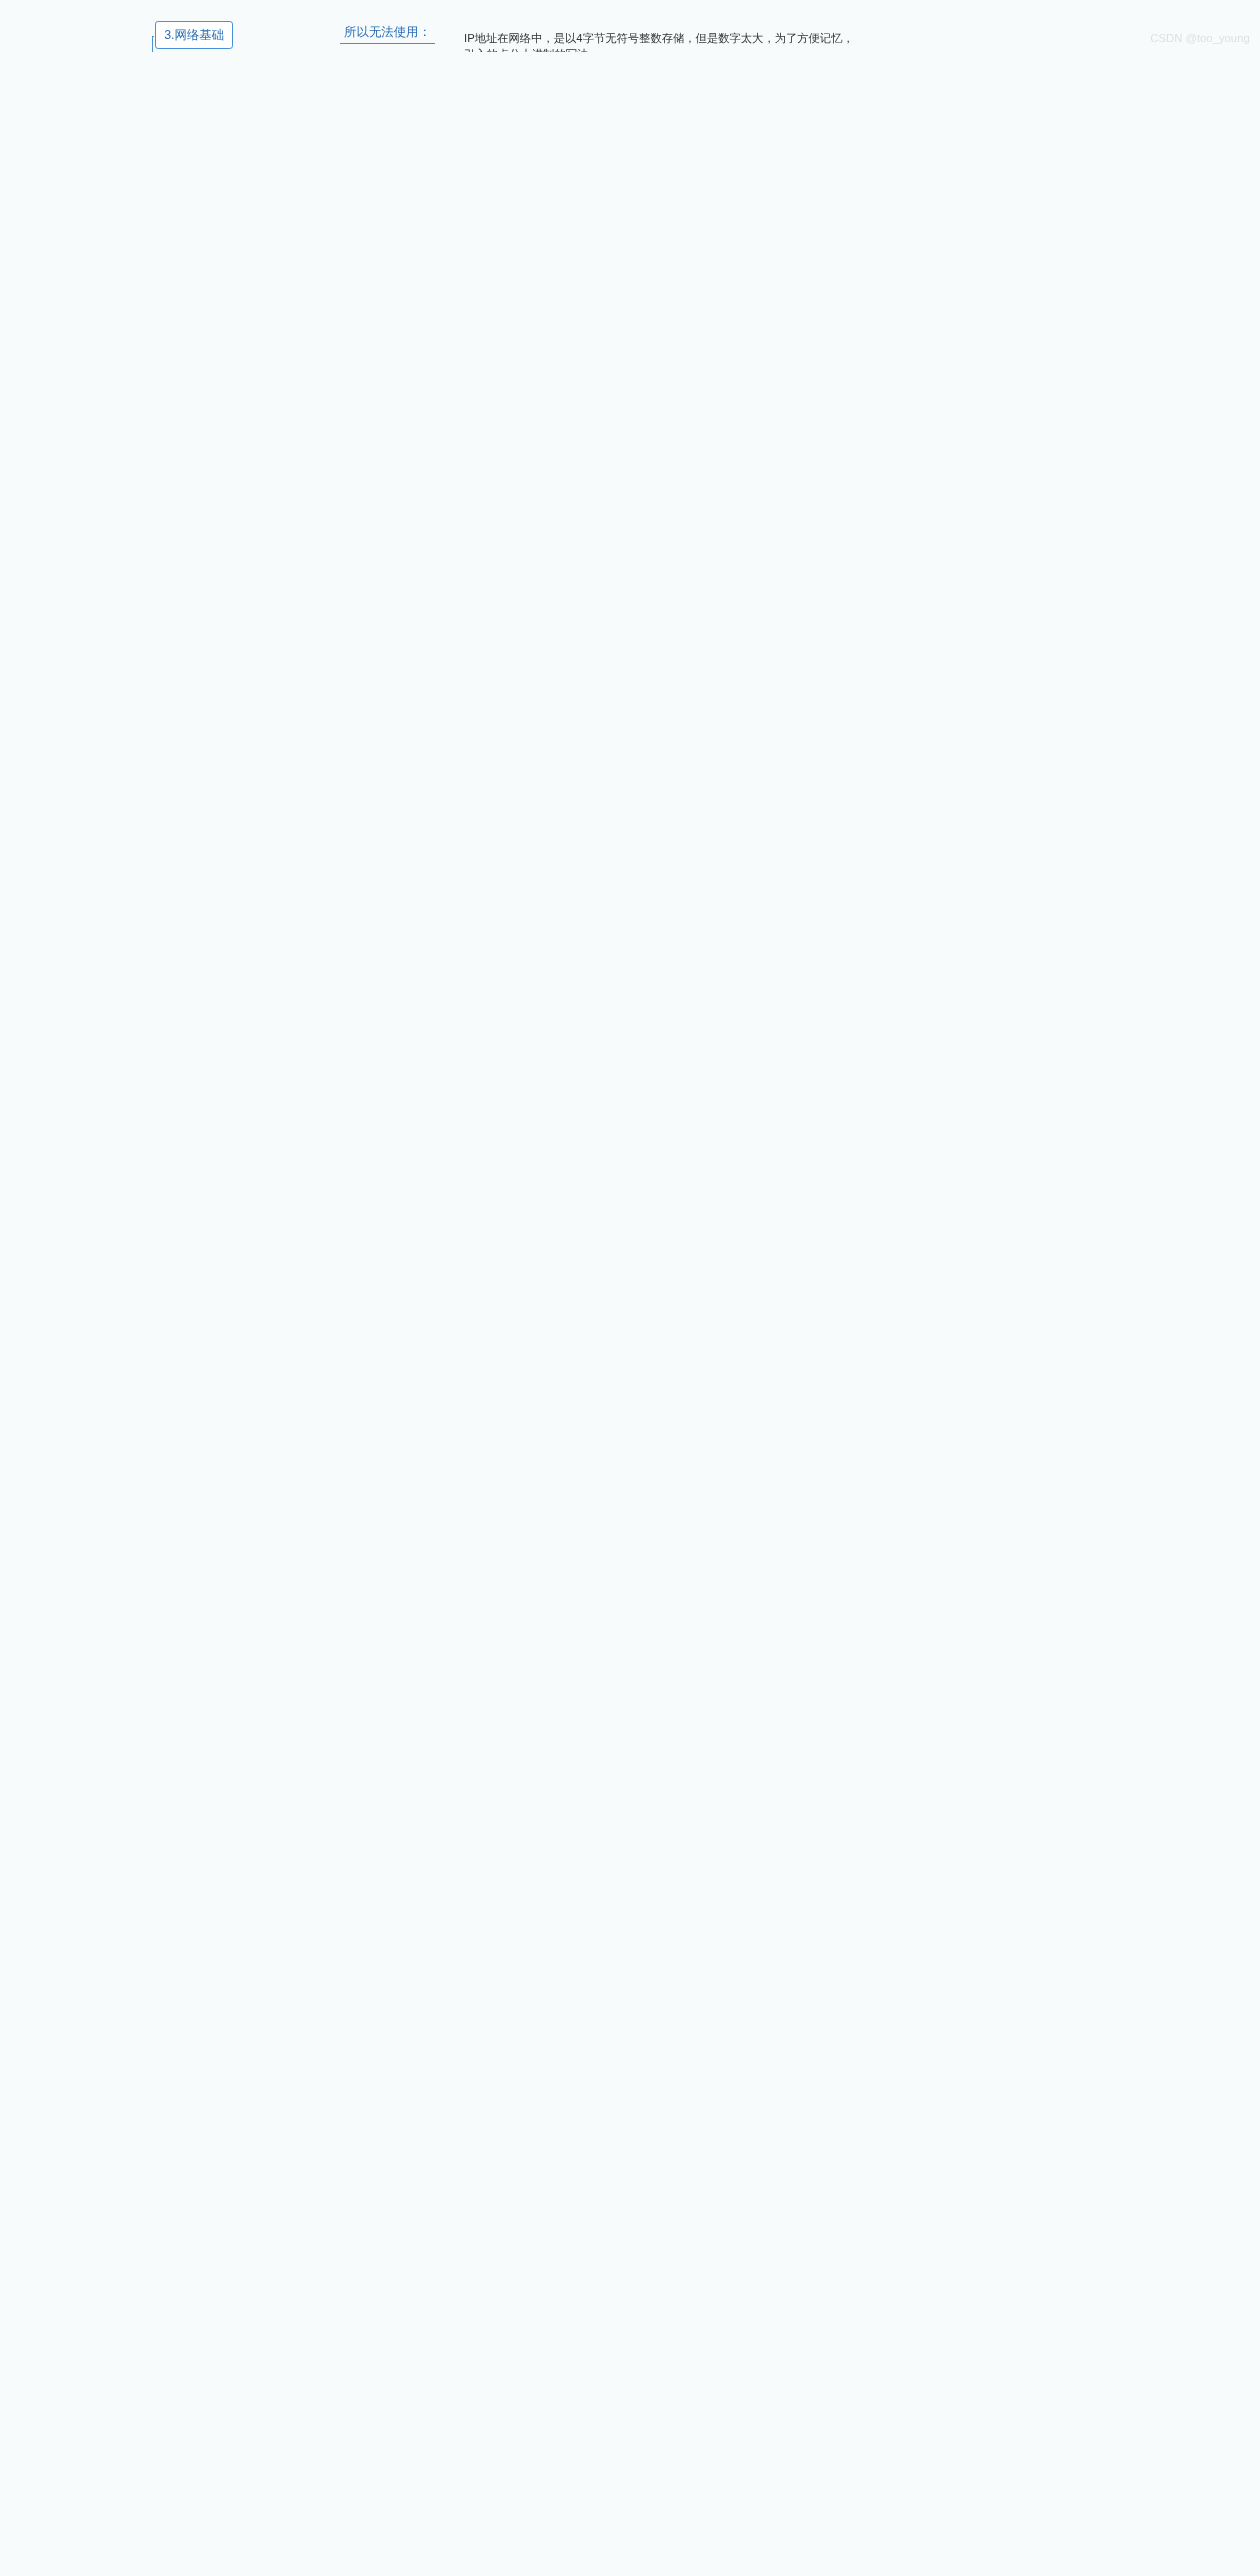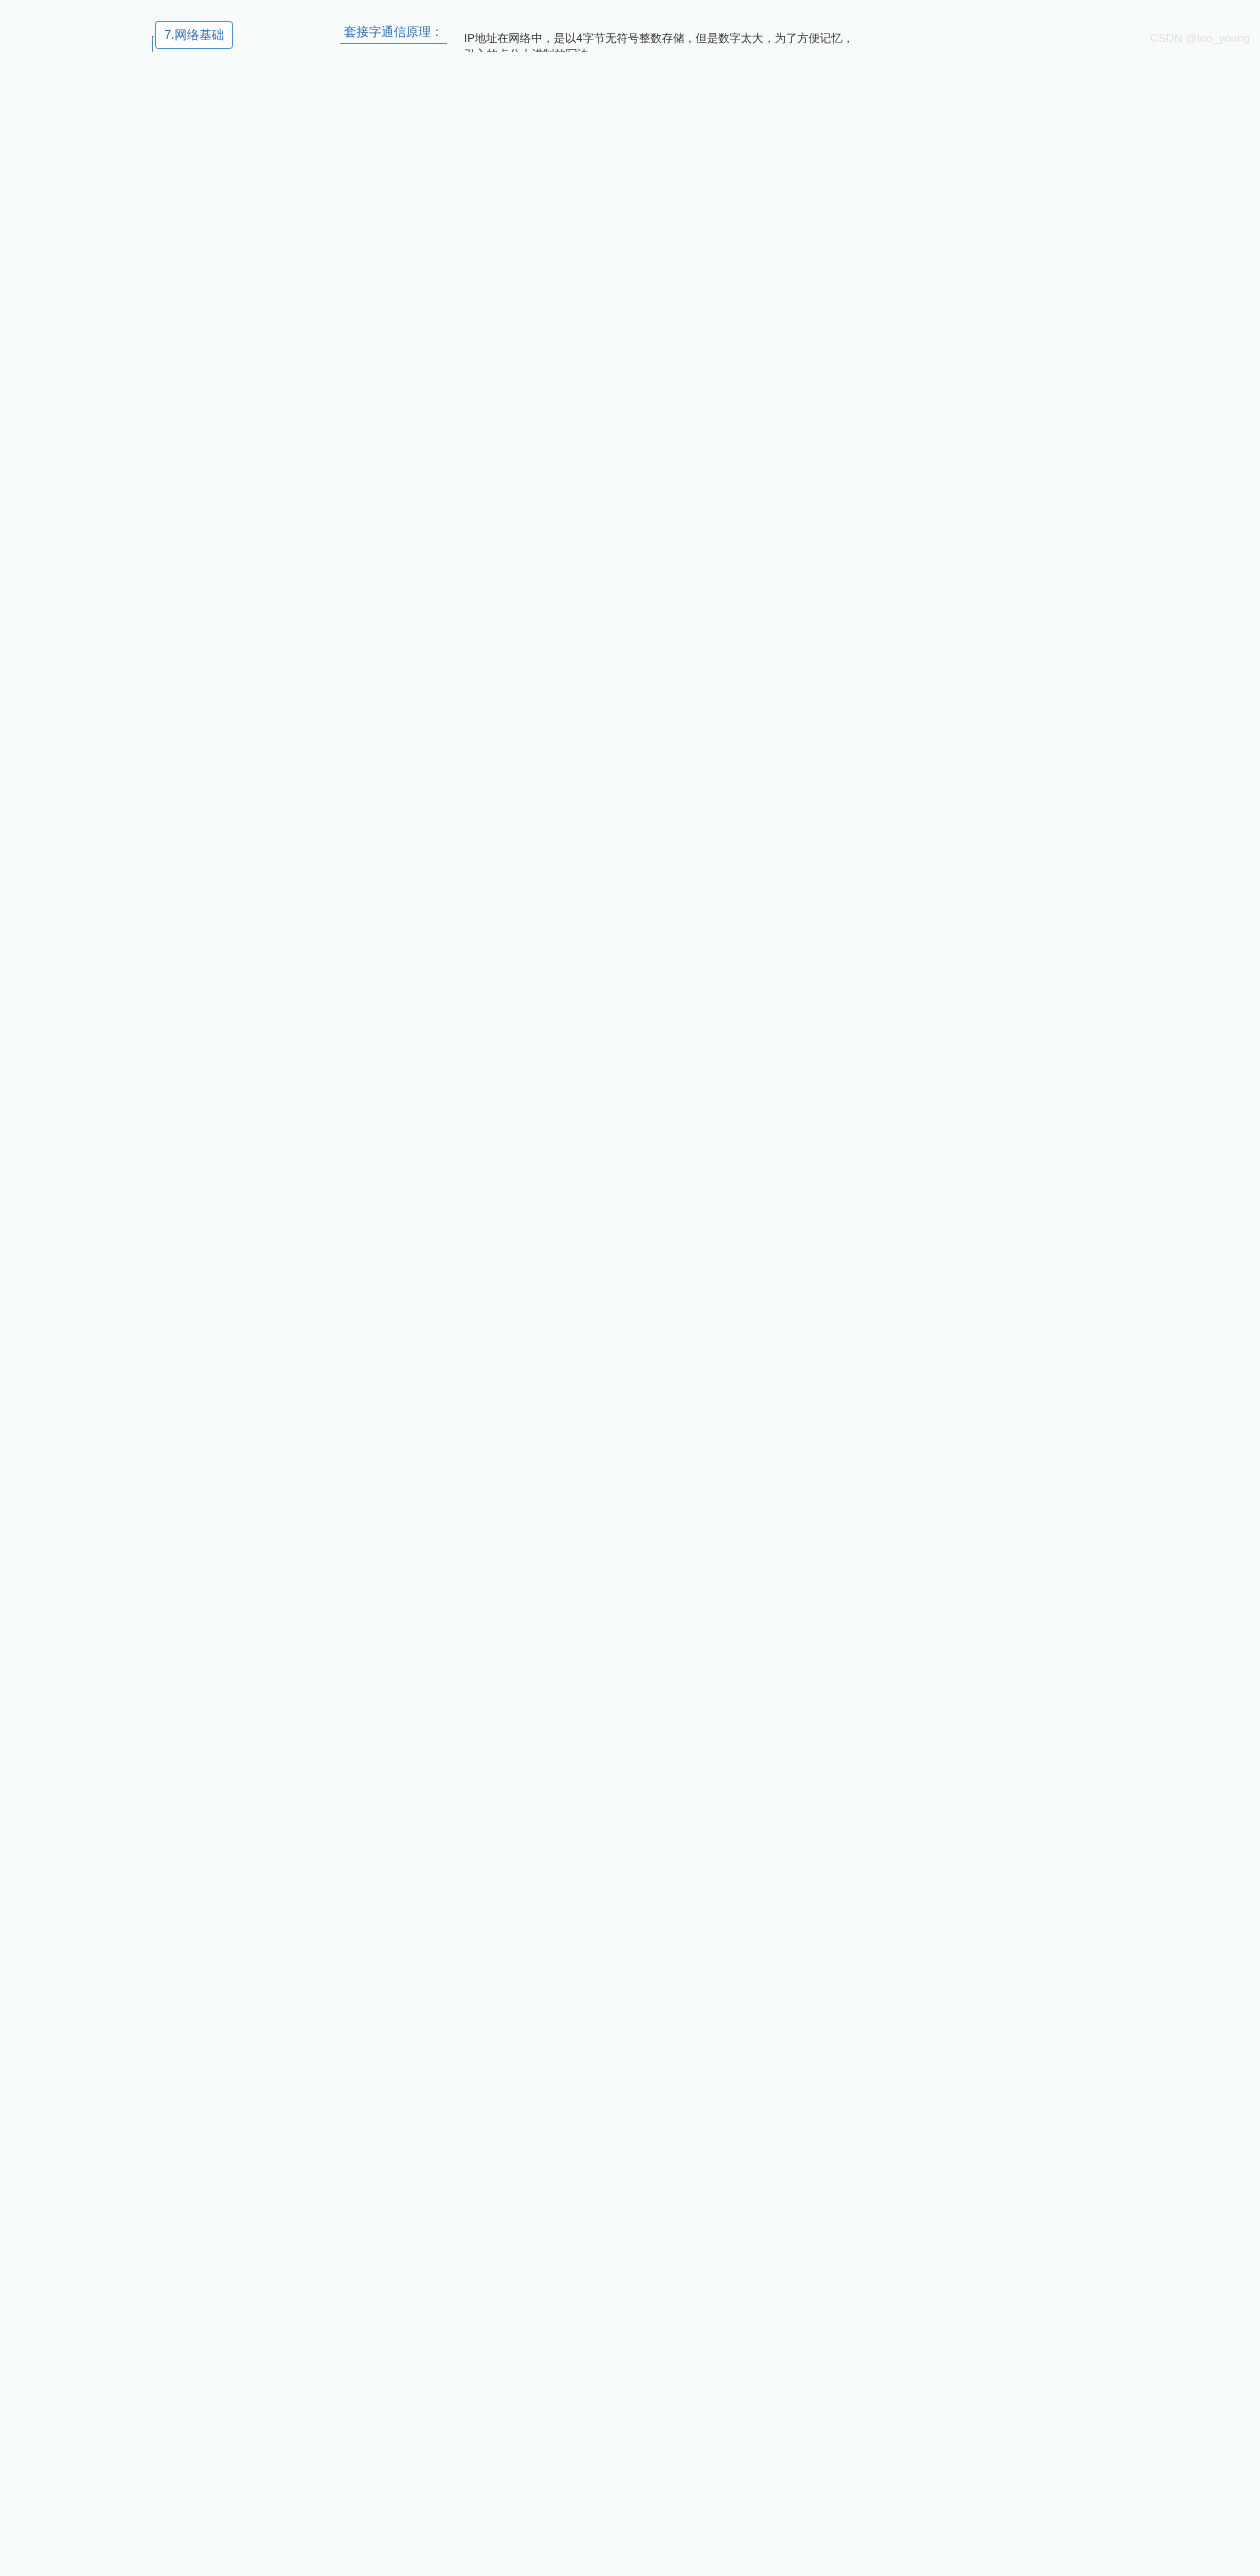--- a/index.html
+++ b/index.html
@@ -86,23 +86,23 @@
     bottom: 5.2px;
     color: #e0e0e0;
     font-size: 11.3px;
   }
 </style>
 </head>
 <body>
 
 <div class="root">05、网络编程</div>
 
-<div class="node lvl1" style="left:155px; top:20.6px;">7.网络基础</div>
-
-<div class="node lvl2" style="left:340px; top:20.6px;">套接字通信原理：</div>
+<div class="node lvl1" style="left:155px; top:20.6px;">3.网络基础</div>
+
+<div class="node lvl2" style="left:340px; top:20.6px;">所以无法使用：</div>
 
 <div class="node lvl2" style="left:237px; top:52px;">4.网络基础相关概念</div>
 <div class="textblock" style="left:464px; top:31px; width:392px;">IP地址在网络中，是以4字节无符号整数存储，但是数字太大，为了方便记忆，引入的点分十进制的写法；<br>将每一个字节对应的十进制数使用点链接组成的字符串，就是IP地址的点分十进制<br>注意：在网络中还是以四字节无符号整数传输的</div>
 
 <div class="node lvl2" style="left:371px; top:155px;">4&gt; IP地址的点分十进制</div>
 <div class="textblock" style="left:464px; top:113px; width:392px;">
   <span>点分十进制与无符号整数之间的转换函数<br>1.将点分十进制字符串转换成四字节无符号整数的网络字节序<br>in_addr_t inet_addr(const char *cp);<br>参数：点分十进制字符串<br>返回值：四字节无符号整数的网络字节序数<br><br>2.将ip地址的网络字节序转换成点分十进制字符串<br>char *inet_ntoa(struct in_addr in);<br>参数：ip地址的网络字节序<br>返回值：点分十进制的字符串</span>
 </div>
 
 <div class="node lvl2" style="left:278px; top:273px;">3.子网掩码</div>

